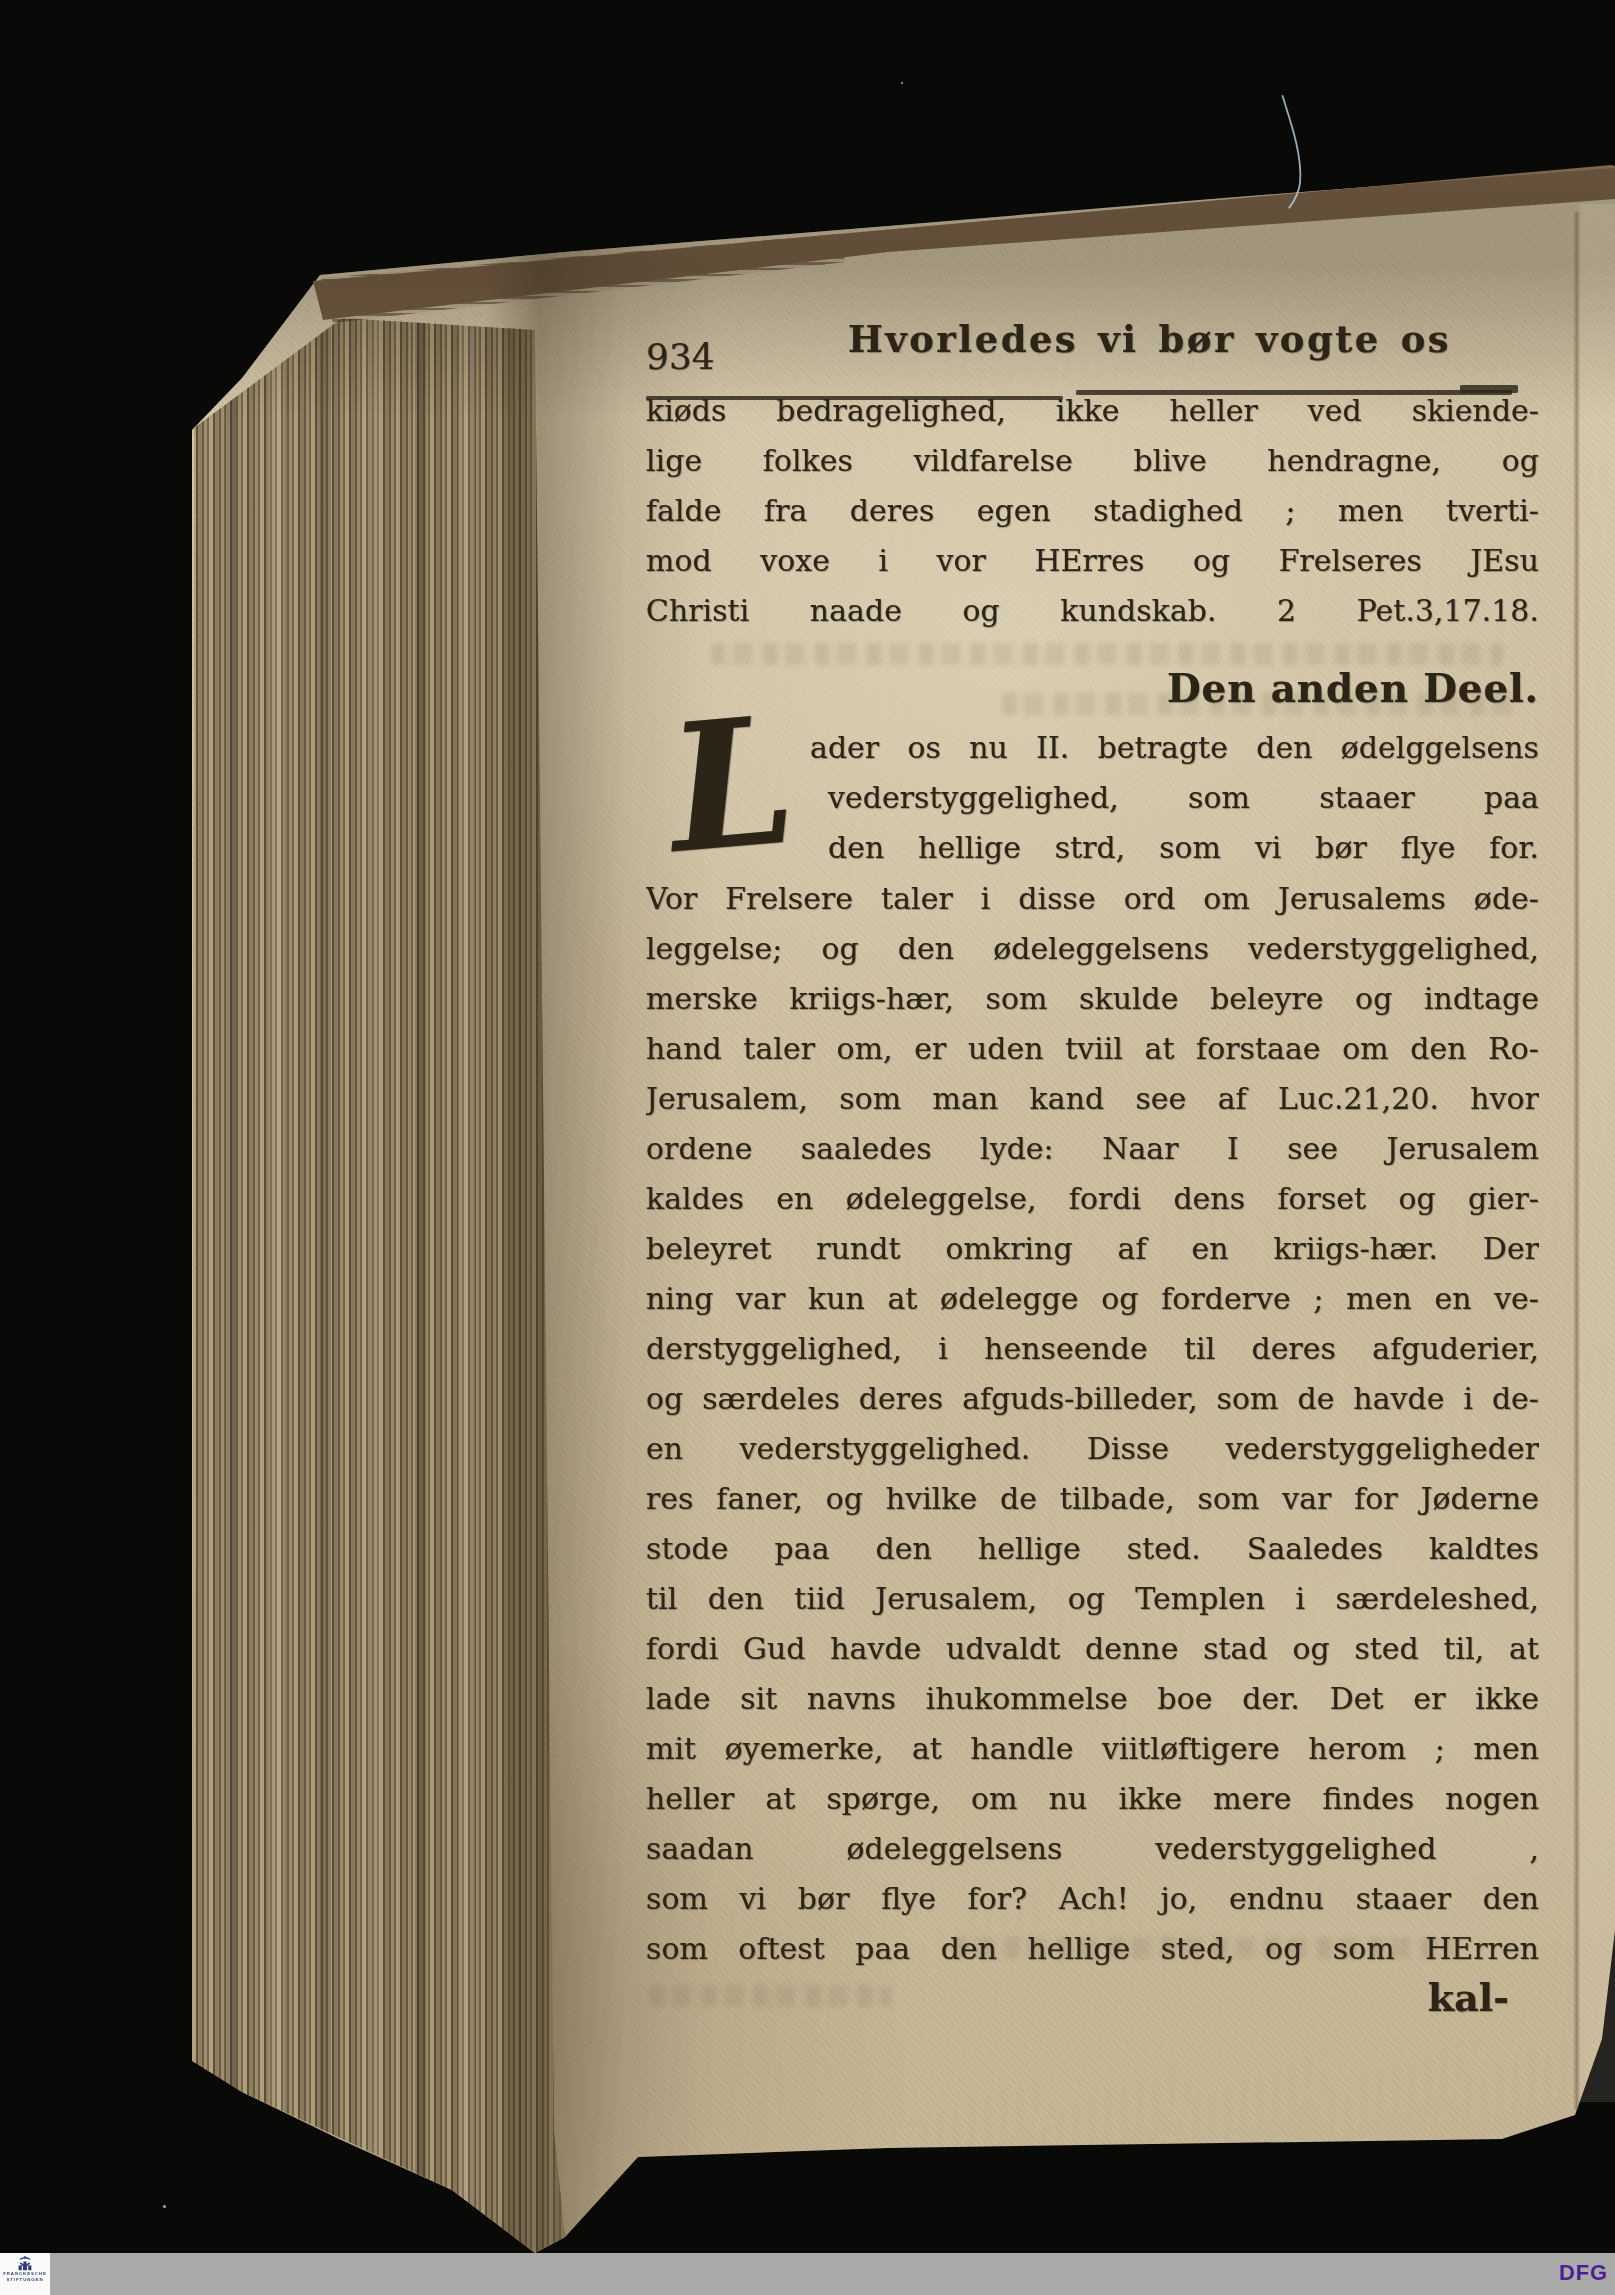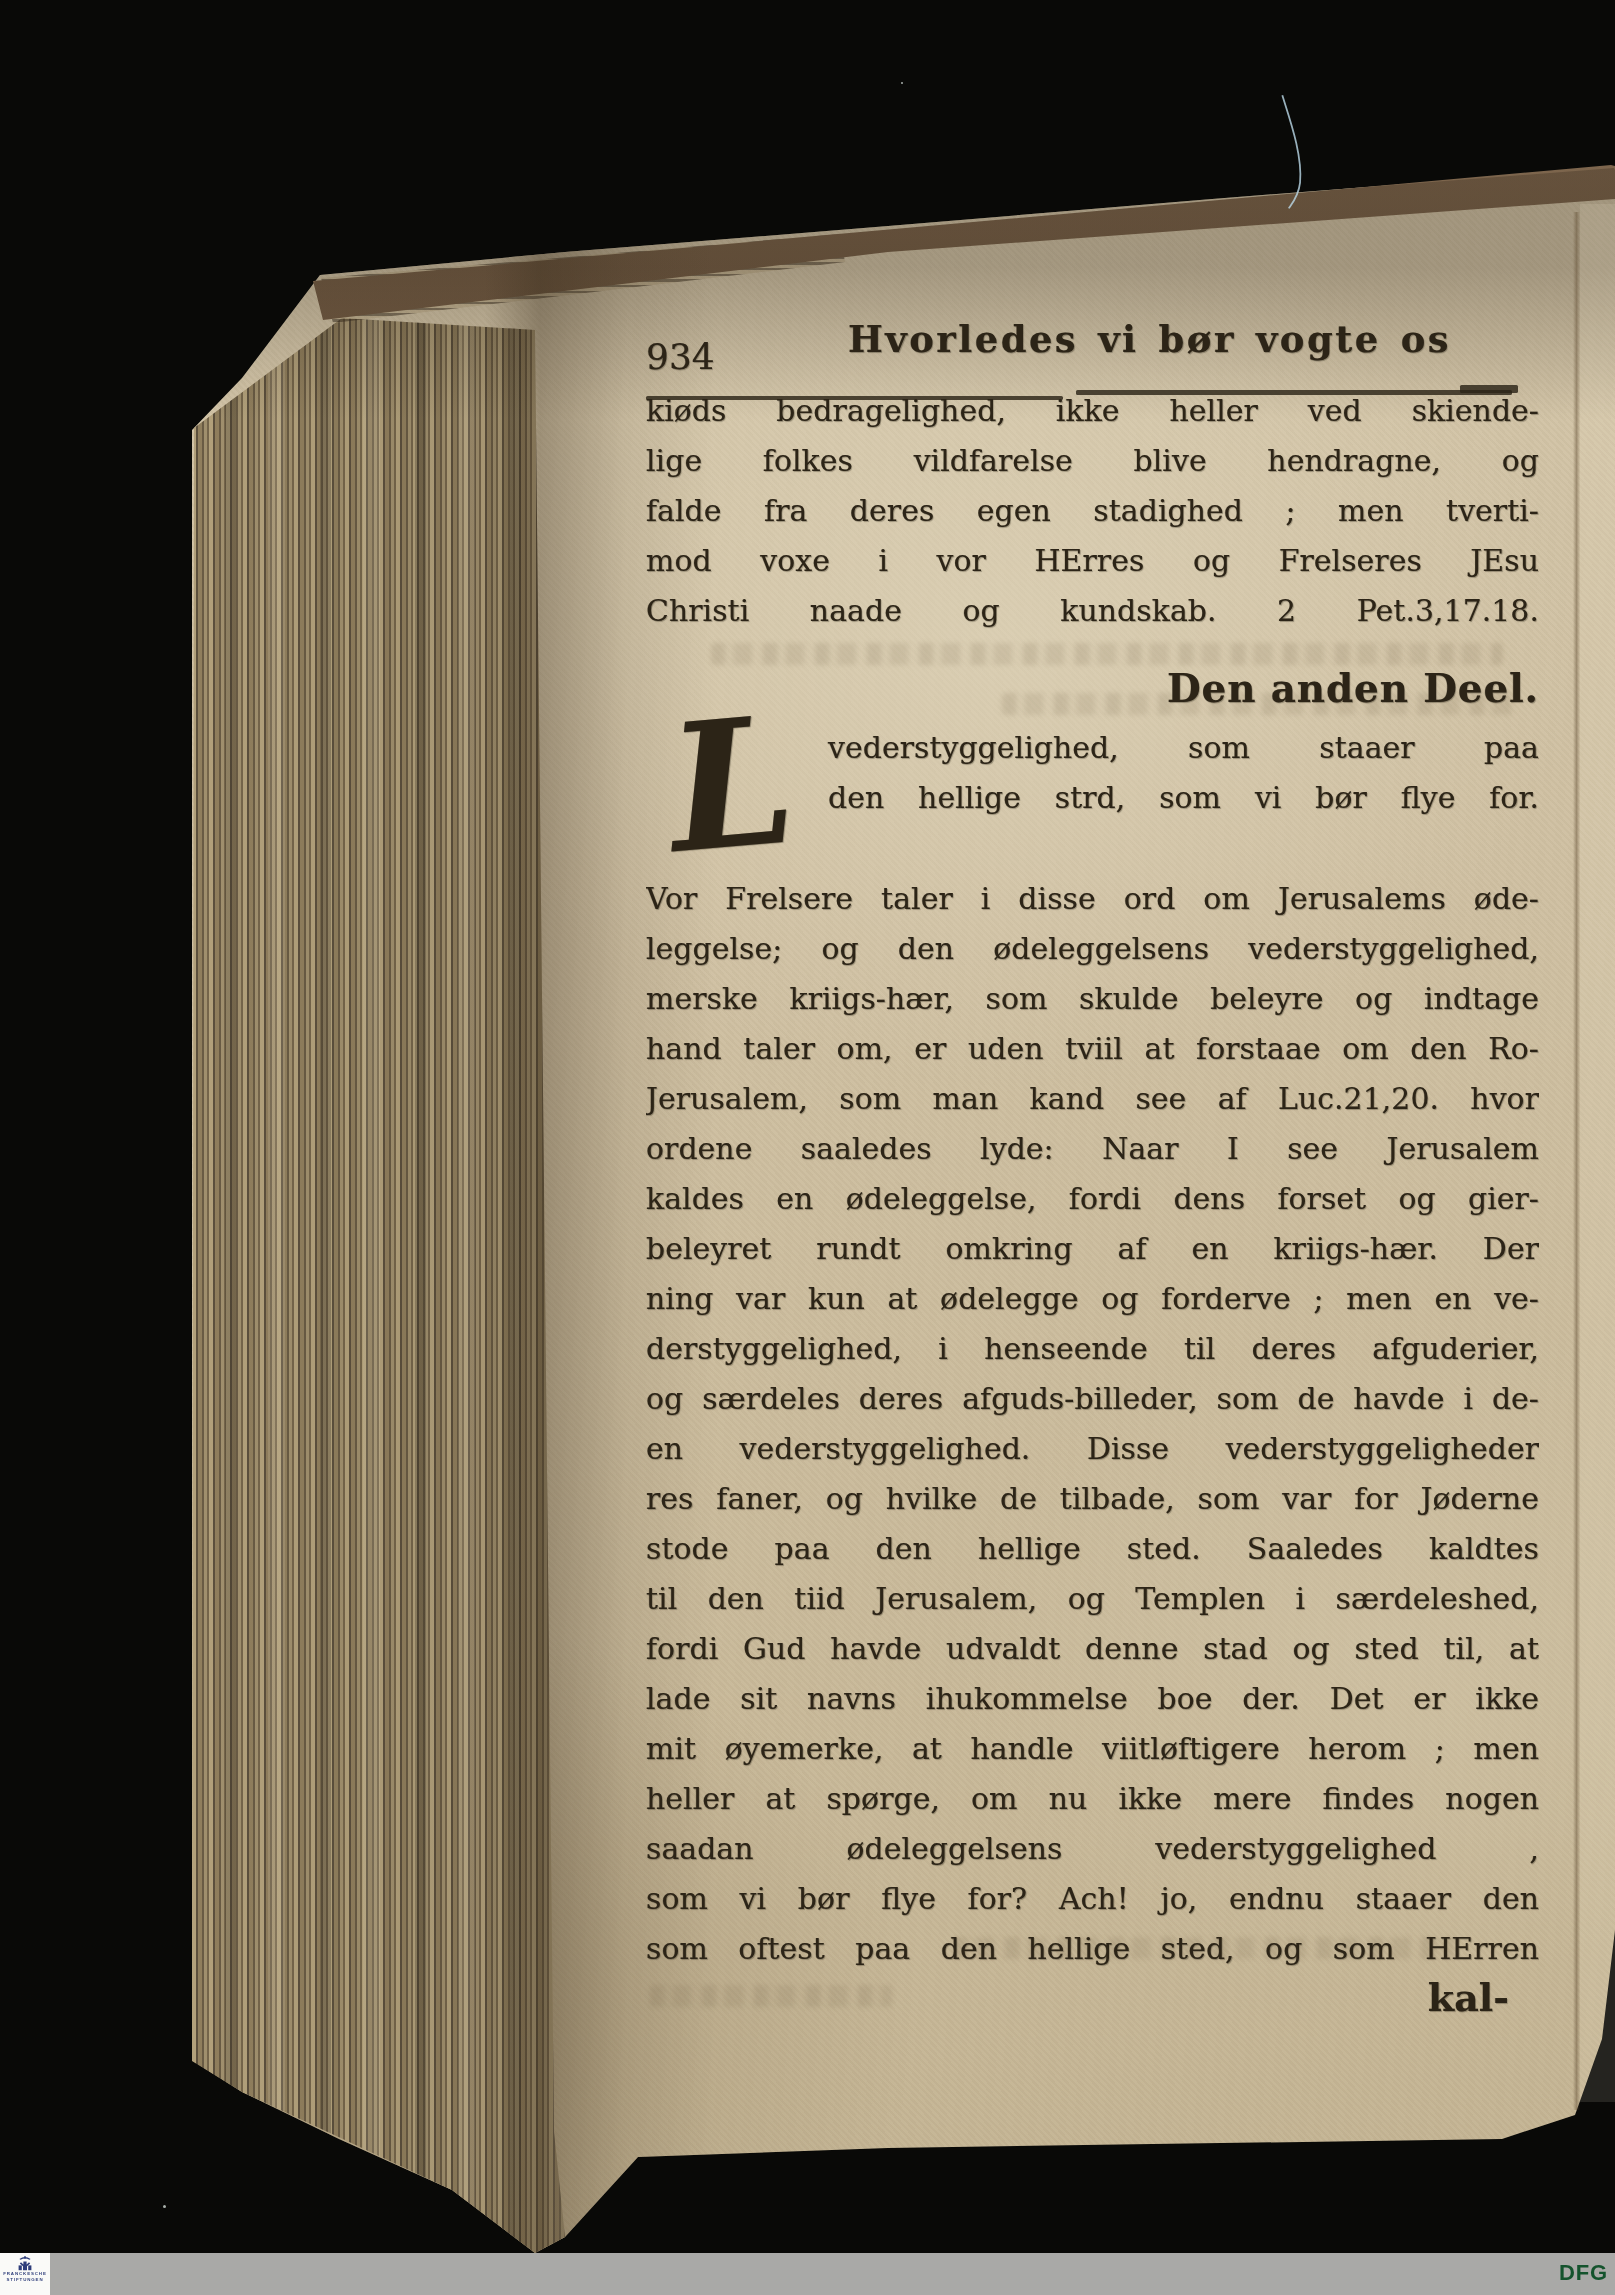--- a/index.html
+++ b/index.html
@@ -109,21 +109,21 @@
     padding-top:2.4px; box-sizing:border-box;
   }
   .inst-line{
     font-family:"Liberation Sans","DejaVu Sans",sans-serif;
     font-size:4.4px; line-height:5.7px; letter-spacing:0.9px;
     color:var(--blue,#2e3d7a); font-weight:bold; white-space:nowrap;
   }
   .dfg{
     position:absolute; left:1559px; top:6.5px;
     font-family:"Liberation Sans","DejaVu Sans",sans-serif;
-    font-weight:bold; font-size:22px; letter-spacing:0.8px; color:#14532d;
+    font-weight:bold; font-size:22px; letter-spacing:0.8px; color:#4c1d95;
   }
 </style>
 </head>
 <body>
 
 <div class="stage">
 
   <div class="page-base clip-page"></div>
   <div class="fore-edge"></div>
   <div class="top-band"></div>
@@ -158,20 +158,21 @@
       <div class="line">lige folkes vildfarelse blive hendragne, og</div>
       <div class="line">falde fra deres egen stadighed ; men tverti-</div>
       <div class="line">mod voxe i vor HErres og Frelseres JEsu</div>
       <div class="line">Christi naade og kundskab. 2 Pet.3,17.18.</div>
     </div>
 
     <div class="heading">Den anden Deel.</div>
 
     <div class="droppara">
       <span class="dropcap">L</span>
+      <div class="line ind1">ader os nu II. betragte den ødelggelsens</div>
       <div class="line ind2">vederstyggelighed, som staaer paa</div>
       <div class="line ind2">den hellige strd, som vi bør flye for.</div>
     </div>
 
     <div class="para pbody">
       <div class="line">Vor Frelsere taler i disse ord om Jerusalems øde-</div>
       <div class="line">leggelse; og den ødeleggelsens vederstyggelighed,</div>
       <div class="line">merske kriigs-hær, som skulde beleyre og indtage</div>
       <div class="line">hand taler om, er uden tviil at forstaae om den Ro-</div>
       <div class="line">Jerusalem, som man kand see af Luc.21,20. hvor</div>

